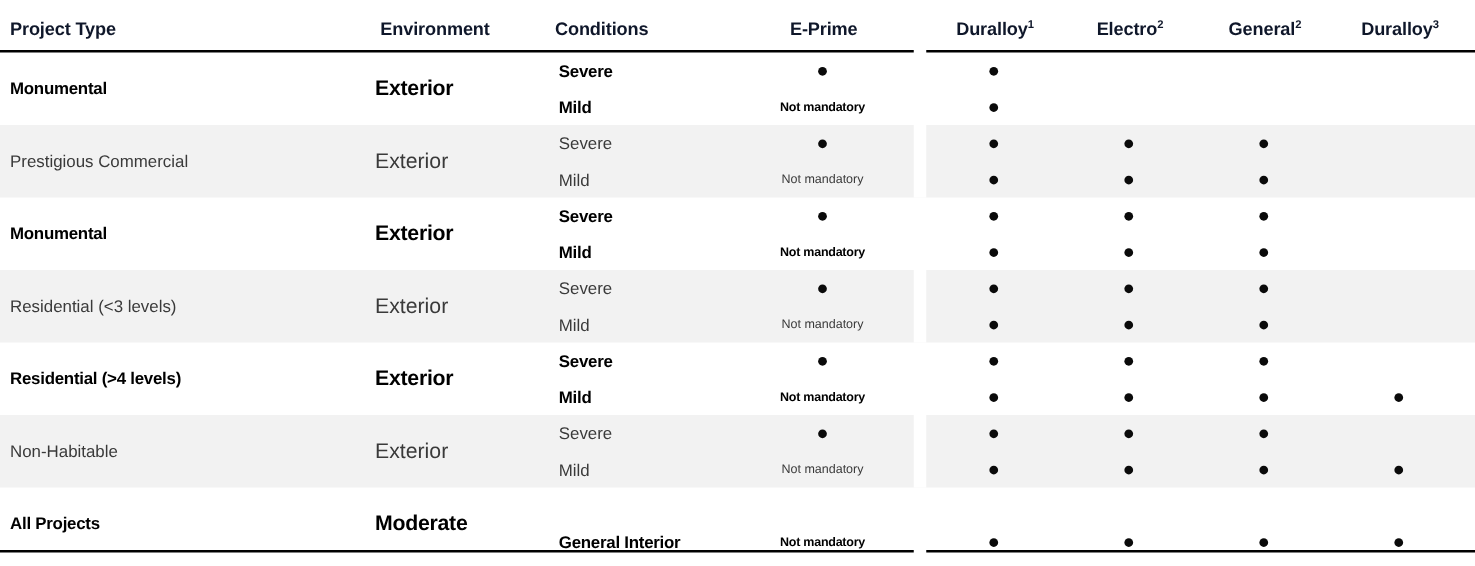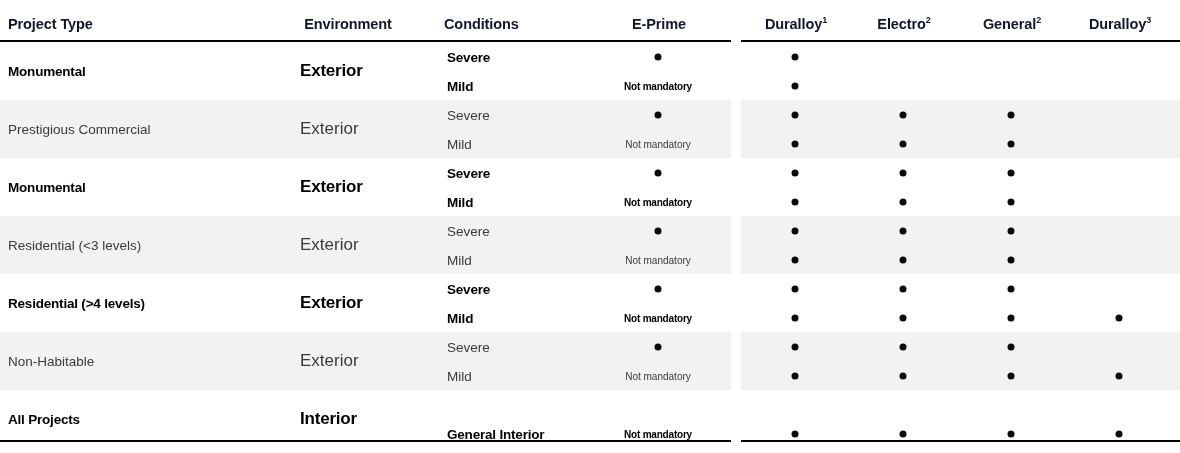--- a/index.html
+++ b/index.html
@@ -275,21 +275,21 @@
           <div class="cell-cond">Mild</div>
           <div class="cell-eprime">Not mandatory</div>
           <div class="dot dot-c0"></div>
           <div class="dot dot-c1"></div>
           <div class="dot dot-c2"></div>
           <div class="dot dot-c3"></div>
         </div>
       </div>
       <div class="group bold-row" style="top: 348px;">
         <div class="cell-project">All Projects</div>
-        <div class="cell-env">Interior</div>
+        <div class="cell-env">Moderate</div>
         <div class="subrow second">
           <div class="cell-cond">General Interior</div>
           <div class="cell-eprime">Not mandatory</div>
           <div class="dot dot-c0"></div>
           <div class="dot dot-c1"></div>
           <div class="dot dot-c2"></div>
           <div class="dot dot-c3"></div>
         </div>
       </div>
     </div>

